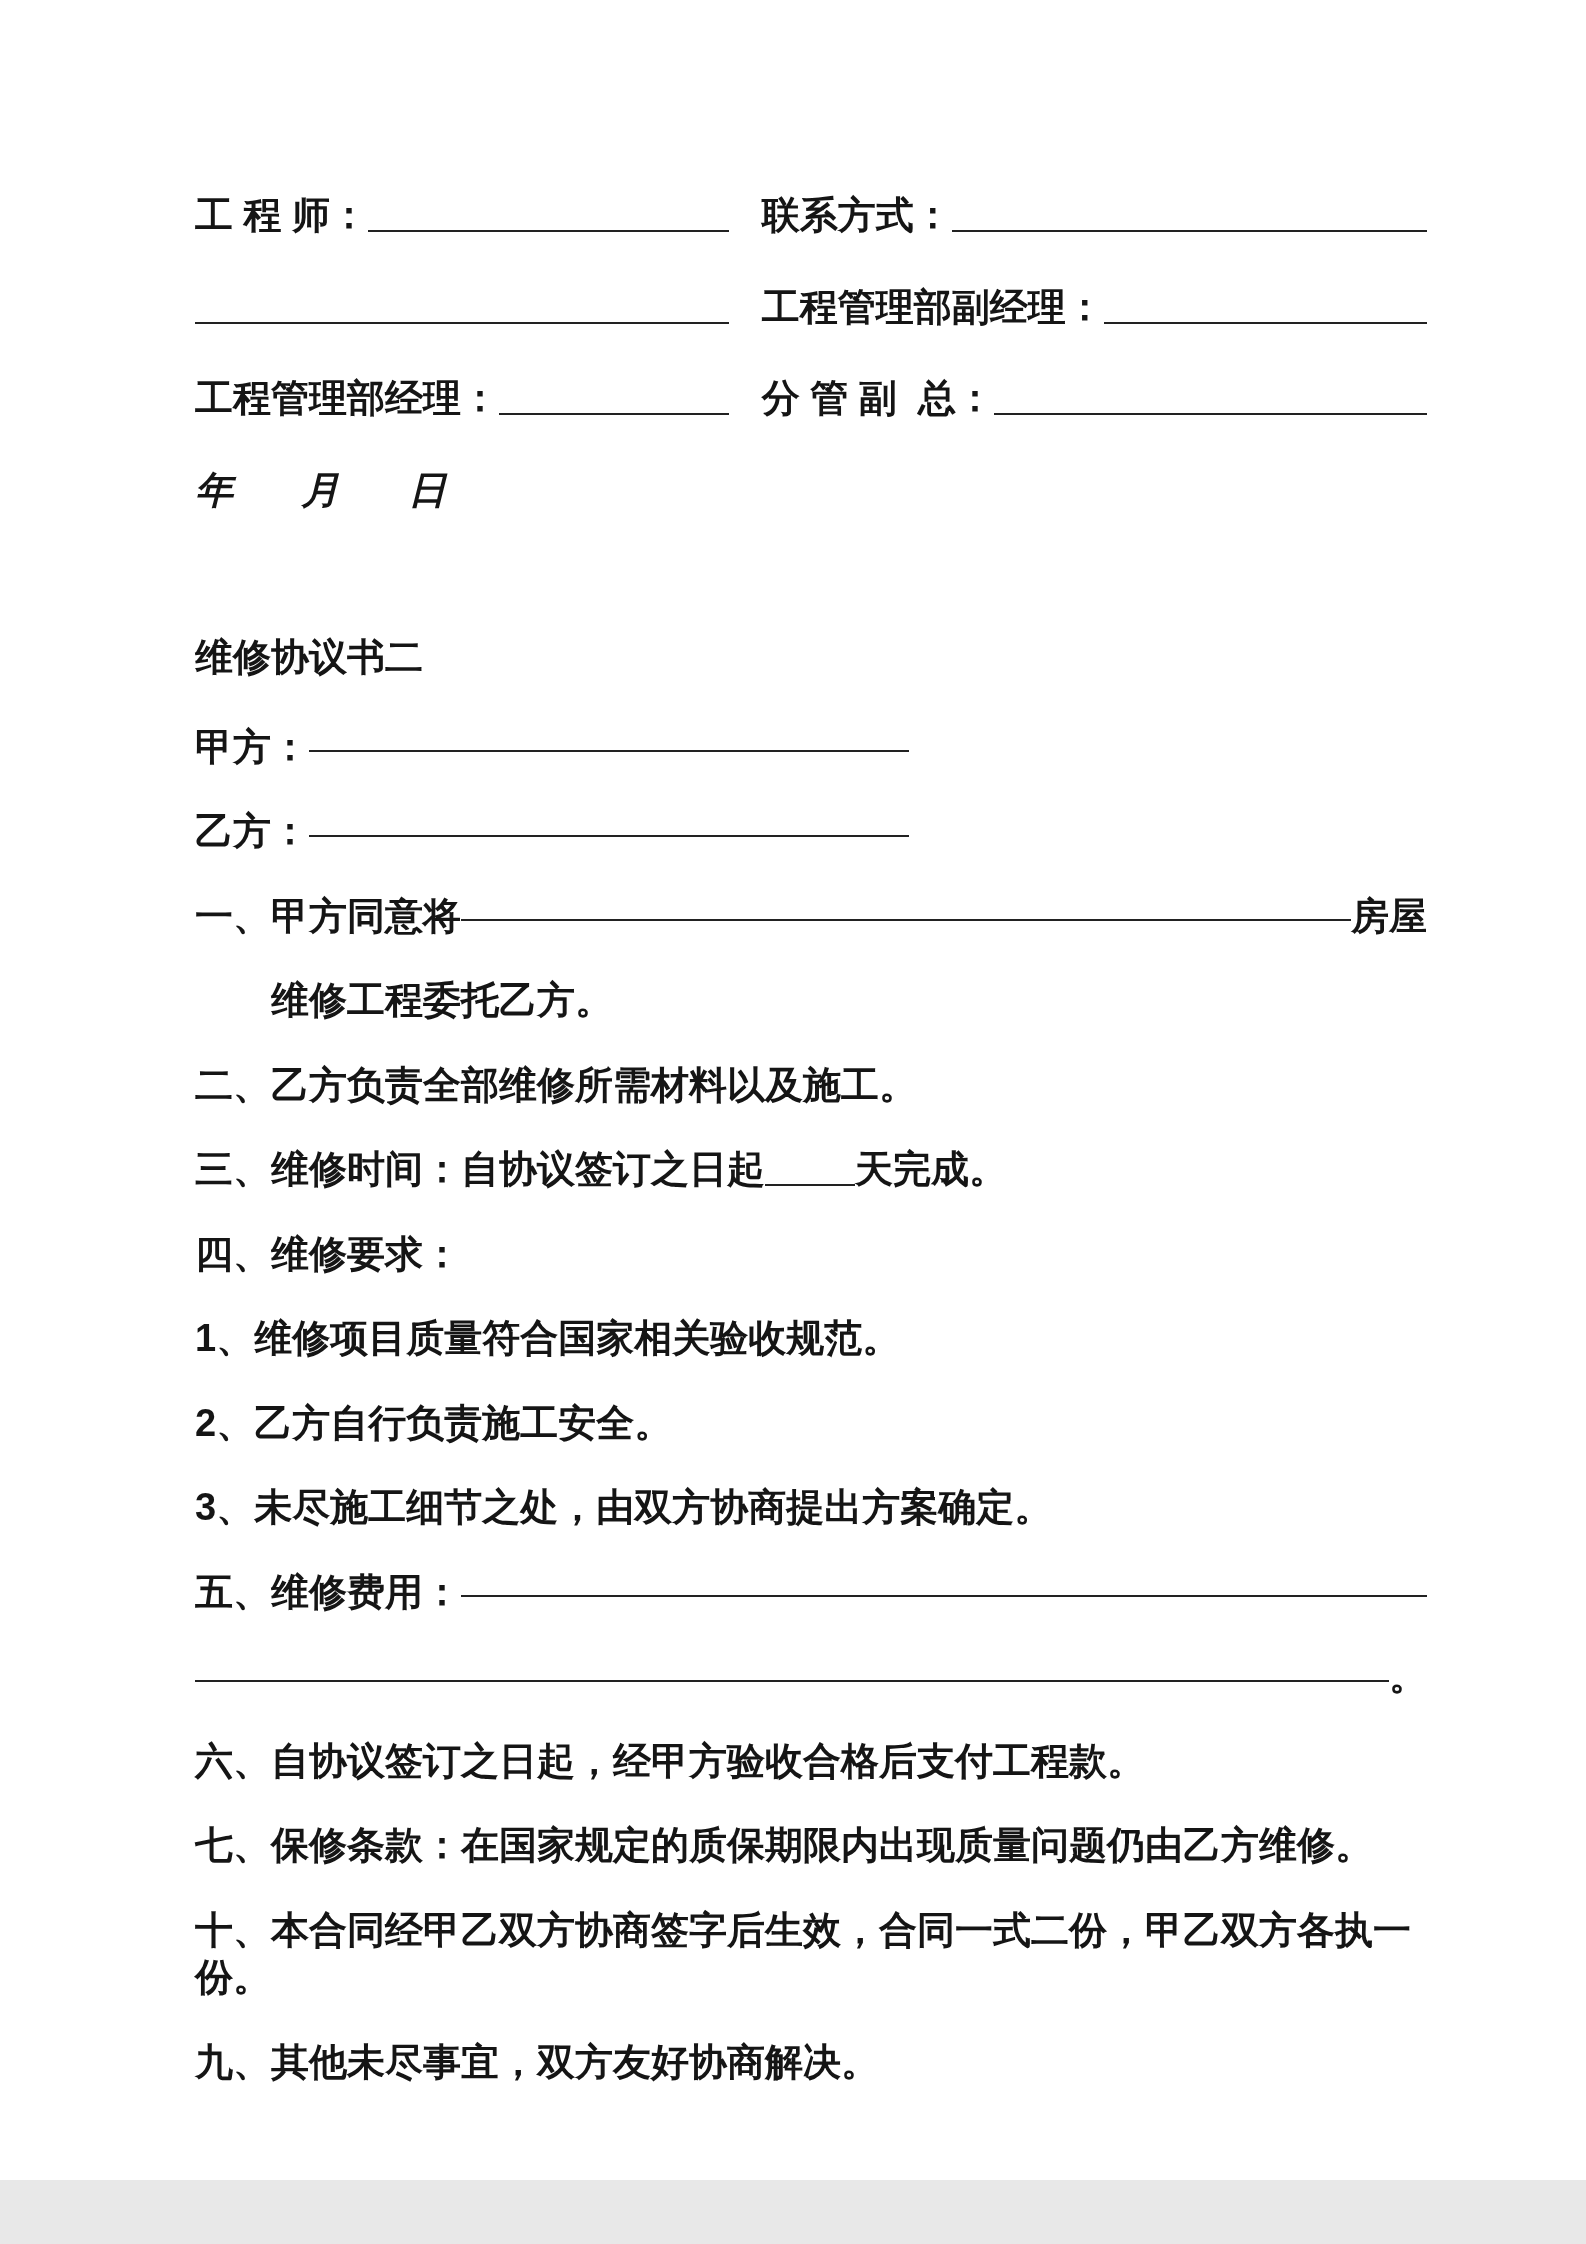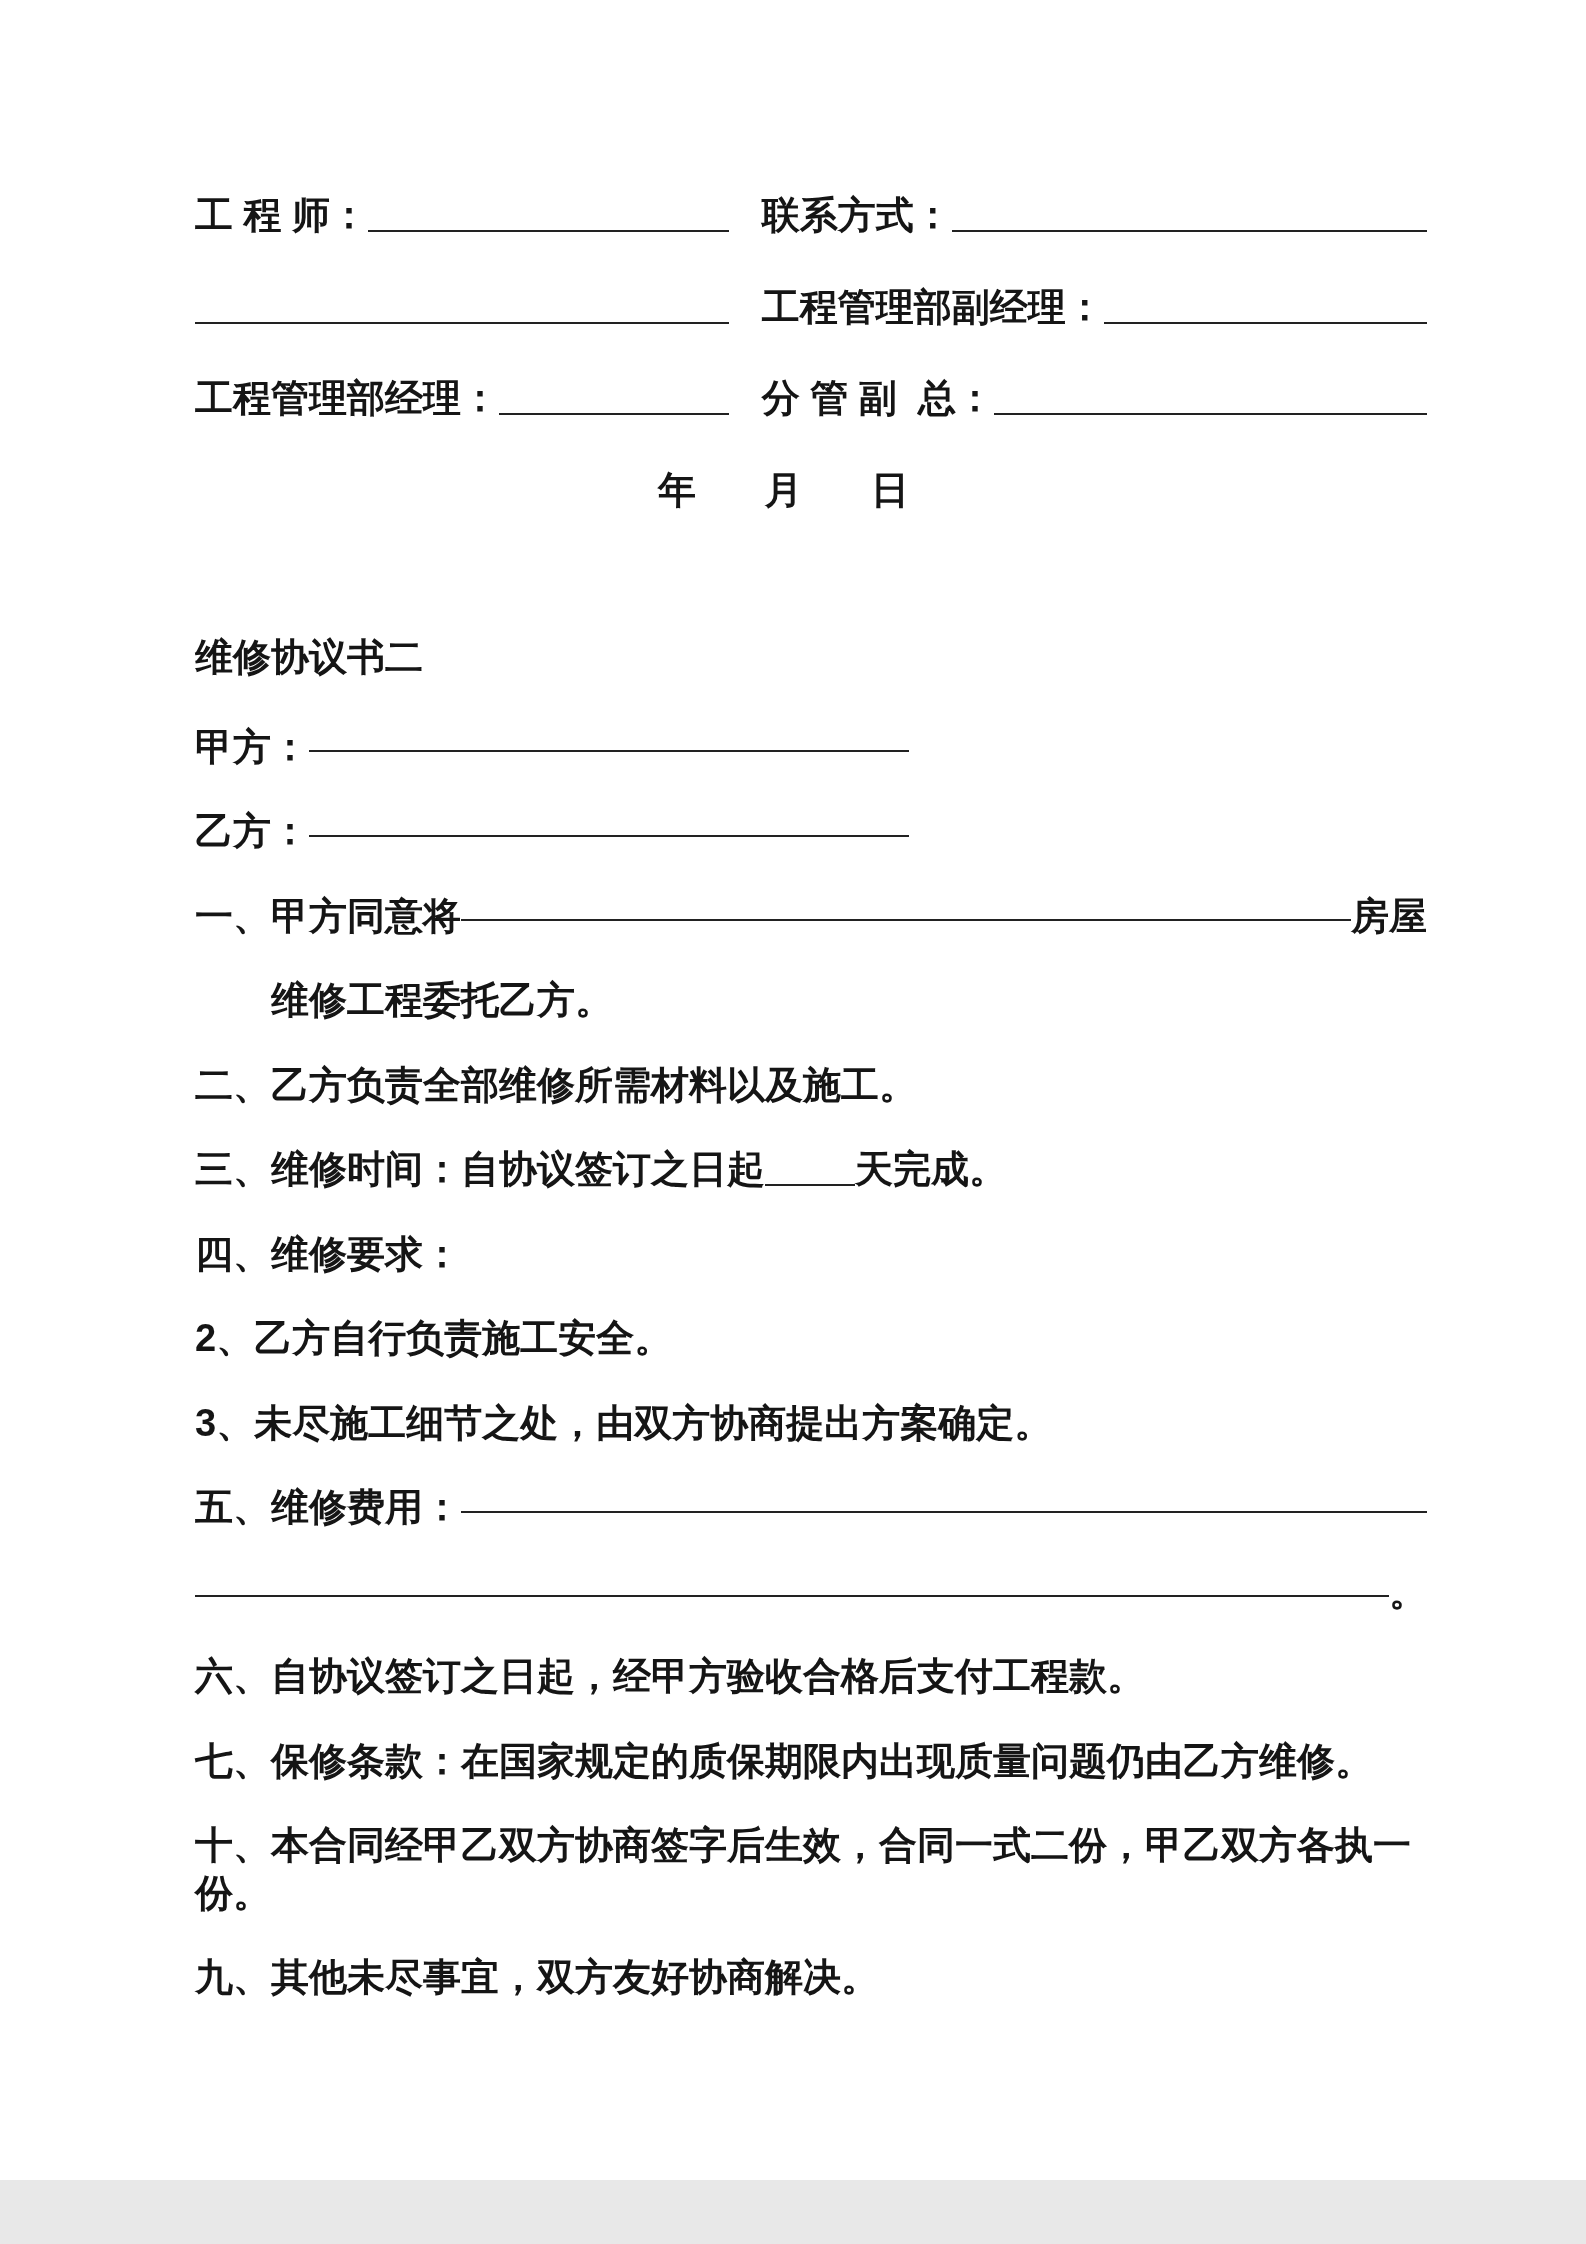--- a/index.html
+++ b/index.html
@@ -36,23 +36,24 @@
   }
   .blank.fixed { flex: none; }
   .iblank {
     display: inline-block;
     width: 90px;
     border-bottom: 2px solid #222;
     position: relative;
     top: 4px;
   }
   .date-line {
-    text-align: center;
+    text-align: left;
     padding-right: 55px;
     line-height: 1.25;
+    font-style: italic;
   }
   .date-line span { display: inline-block; }
   .date-line span + span { margin-left: 58px; }
   .doc-title {
     margin-top: 120px;
     margin-bottom: 42px;
     line-height: 1.25;
   }
   .line {
     margin-bottom: 37px;
@@ -129,20 +130,21 @@
   </div>
   <div class="line indent2">维修工程委托乙方。</div>
 
   <div class="line">二、乙方负责全部维修所需材料以及施工。</div>
 
   <div class="line">
     <span>三、维修时间：自协议签订之日起</span><span class="iblank"></span><span>天完成。</span>
   </div>
 
   <div class="line">四、维修要求：</div>
+  <div class="line">1、维修项目质量符合国家相关验收规范。</div>
   <div class="line">2、乙方自行负责施工安全。</div>
   <div class="line">3、未尽施工细节之处，由双方协商提出方案确定。</div>
 
   <div class="flexline">
     <span class="nowrap">五、维修费用：</span>
     <span class="blank"></span>
   </div>
   <div class="flexline">
     <span class="blank"></span>
     <span class="nowrap">。</span>

